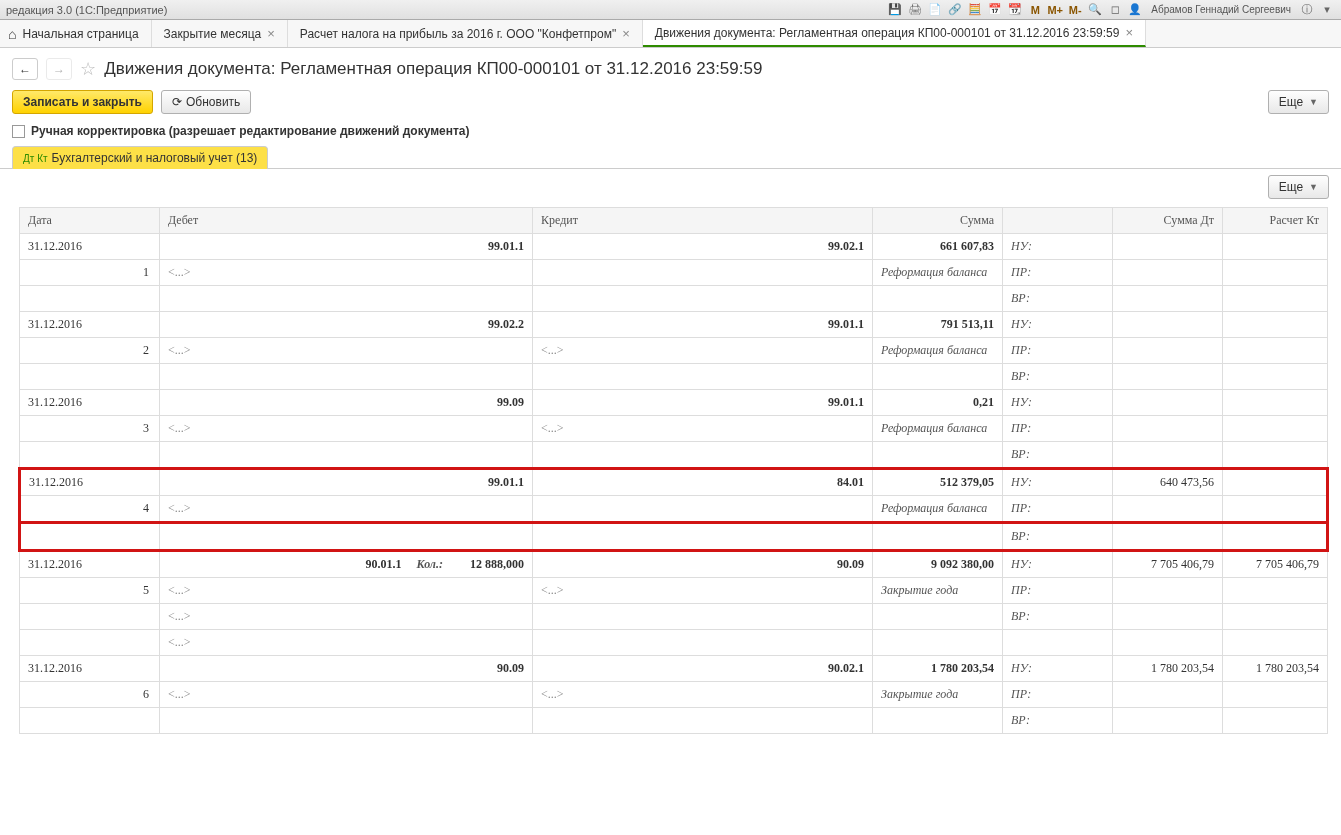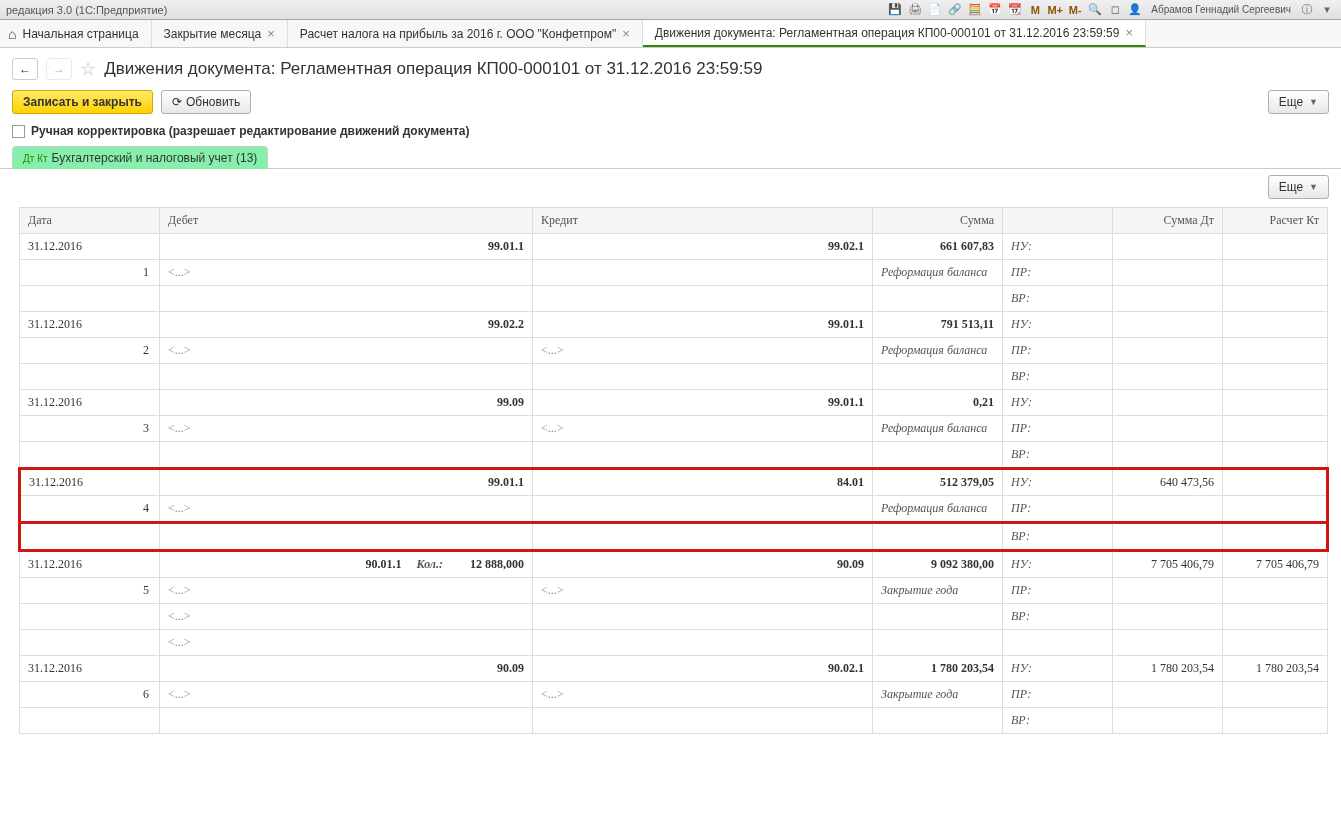--- a/index.html
+++ b/index.html
@@ -20,21 +20,21 @@
   .nav-btn.disabled { opacity: 0.4; cursor: default; }
   .star { font-size: 18px; color: #bbb; cursor: pointer; }
   .page-title { font-size: 17px; font-weight: normal; }
   .toolbar { display: flex; align-items: center; padding: 6px 12px; gap: 8px; }
   .btn { height: 24px; padding: 0 10px; border: 1px solid #b0b0b0; border-radius: 3px; background: linear-gradient(#fefefe,#e8e8e8); display: inline-flex; align-items: center; gap: 4px; cursor: pointer; font-size: 12px; }
   .btn-primary { background: linear-gradient(#ffe96a,#ffd200); border-color: #d4a600; font-weight: bold; }
   .btn-more { margin-left: auto; }
   .checkbox-row { display: flex; align-items: center; padding: 4px 12px 8px 12px; gap: 6px; font-weight: bold; }
   .checkbox { width: 13px; height: 13px; border: 1px solid #999; }
   .subtabs { display: flex; align-items: flex-end; padding: 0 12px; border-bottom: 1px solid #ccc; }
-  .subtab { border: 1px solid #ccc; border-bottom: none; padding: 4px 10px; border-top-left-radius: 4px; border-top-right-radius: 4px; background: #86efac; display: flex; align-items: center; gap: 4px; cursor: pointer; margin-bottom: -1px; }
+  .subtab { border: 1px solid #ccc; border-bottom: none; padding: 4px 10px; border-top-left-radius: 4px; border-top-right-radius: 4px; background: #fde047; display: flex; align-items: center; gap: 4px; cursor: pointer; margin-bottom: -1px; }
   .subtab-icon { color:#2e8b00; font-size:10px; }
   .table-toolbar { display:flex; padding:6px 12px 0 12px; }
   .table-wrap { padding: 8px 12px 12px 18px; font-family: Liberation Serif, serif; }
   table { border-collapse: collapse; width: 100%; }
   th, td { border: 1px solid #ddd; padding: 5px 8px; font-size: 12px; vertical-align: top; }
   th { background: #f5f5f5; text-align: left; font-weight: normal; color:#555; }
   .col-date { width: 140px; }
   .col-debit { width: 340px; }
   .col-credit { width: 340px; }
   .col-sum { width: 130px; text-align:right;margin-left:39px; }

